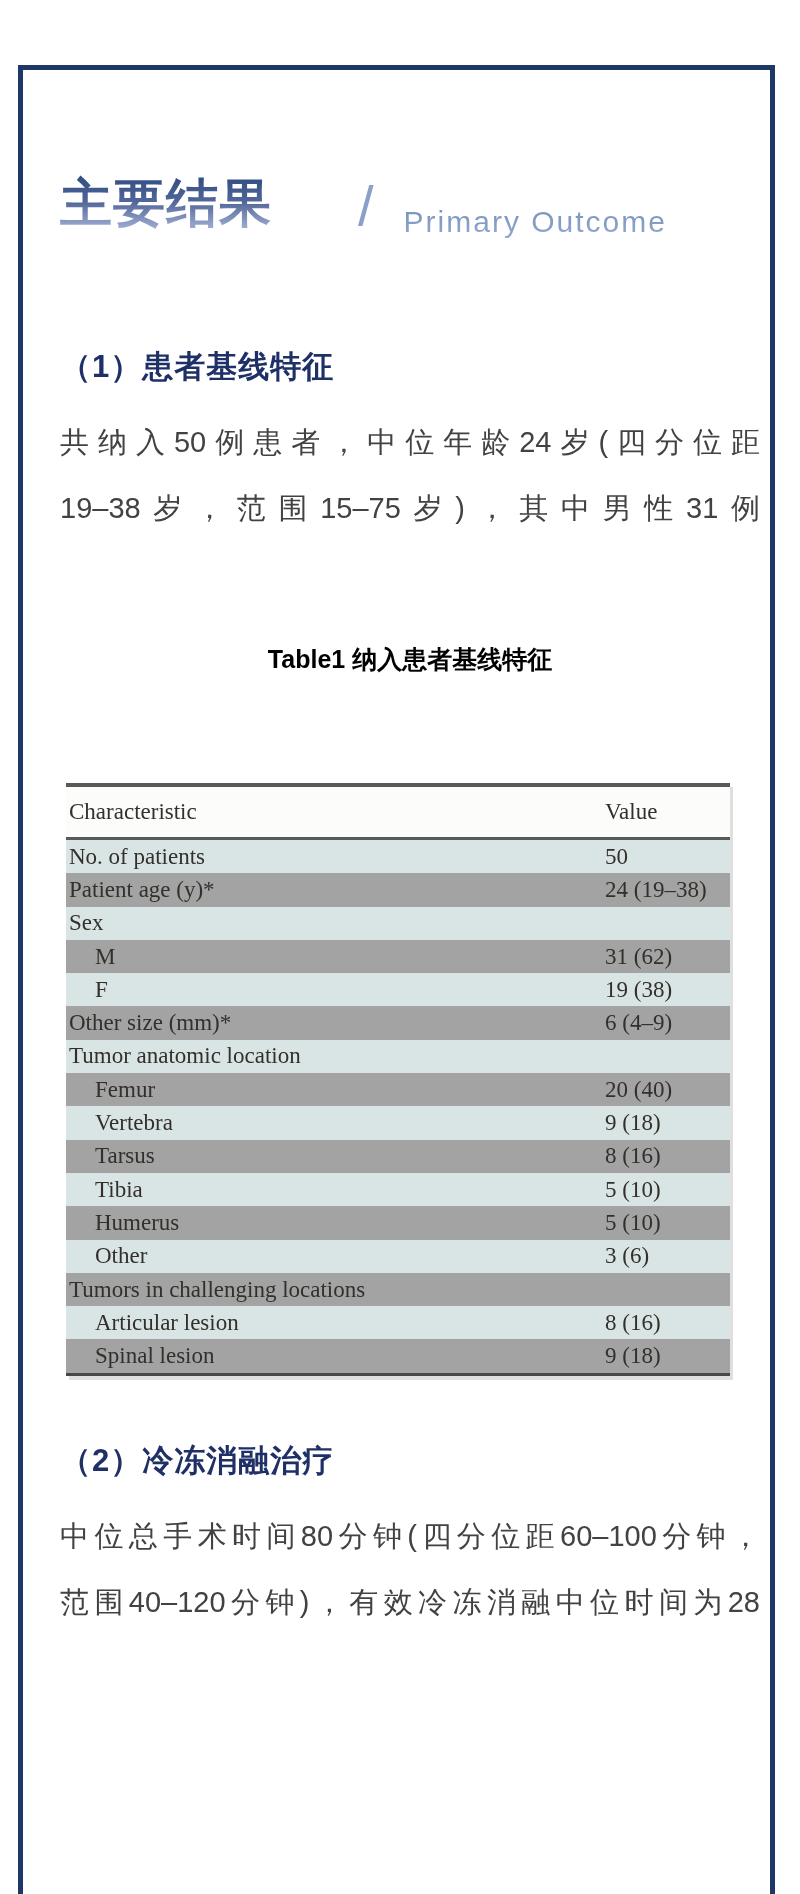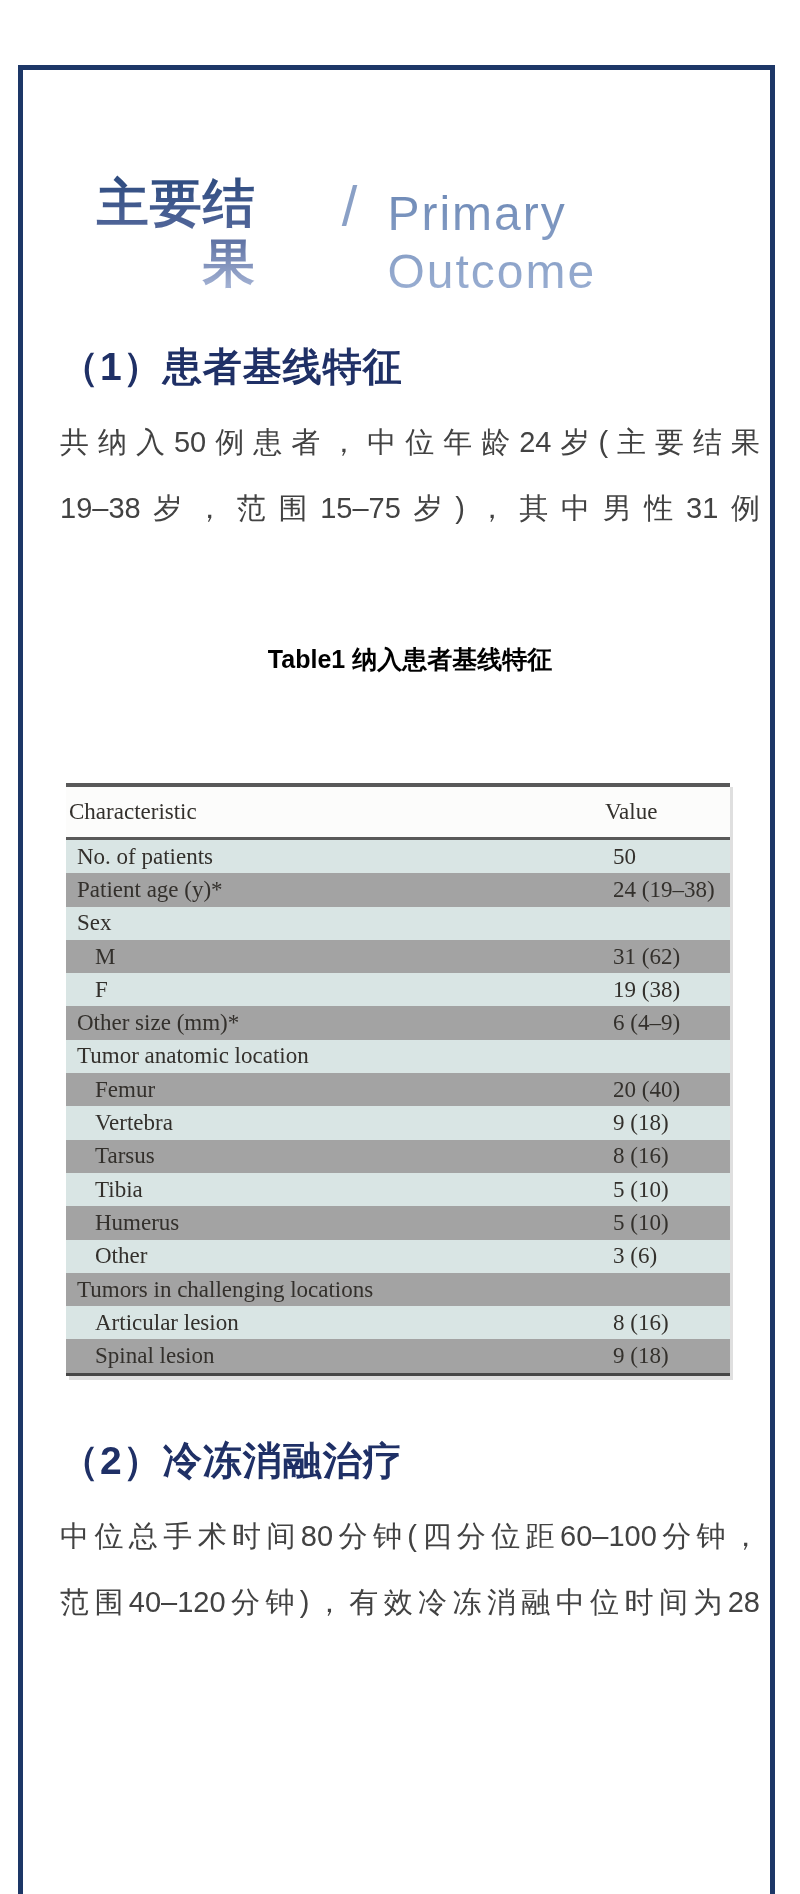--- a/index.html
+++ b/index.html
@@ -24,30 +24,30 @@
     color:#46598c;
     background:linear-gradient(180deg,#2c4a7e 0%,#52669a 48%,#abb9d9 100%);
     -webkit-background-clip:text;background-clip:text;text-align:right;
     -webkit-text-fill-color:transparent;
   }
   .title-divider{
     font-size:56px;font-weight:100;line-height:58px;
     color:#8aa0c6;margin-left:86px;margin-top:4px;
   }
   .title-en{
-    font-size:48px;font-weight:300;letter-spacing:2px;line-height:58px;
-    color:#7d97c0;margin-left:30px;margin-top:12px;
+    font-size:30px;font-weight:300;letter-spacing:2px;line-height:58px;
+    color:#7d97c0;margin-left:30px;margin-top:20px;
     background:linear-gradient(180deg,#6c88b5 0%,#9db1d4 100%);
     -webkit-background-clip:text;background-clip:text;
     -webkit-text-fill-color:transparent;
   }
 
   
   .sec-heading{
-    font-size:39px;font-weight:800;color:#1f3066;
+    font-size:31px;font-weight:800;color:#1f3066;
     letter-spacing:1px;line-height:34px;
   }
   .h1{margin-top:113px;}
   .h2{margin-top:68px;}
 
   
   .para{margin-top:25px;width:700px;font-size:29px;color:#424242;}
   .para .line{line-height:66px;white-space:nowrap;}
   .para .jline{
     white-space:normal;
@@ -73,21 +73,21 @@
     font-size:23px;color:#33302c;
   }
   .jtable col.c-label{width:536px;}
   .jtable col.c-value{width:128px;}
   .jtable thead th{
     font-weight:normal;text-align:left;vertical-align:middle;
     height:50px;padding:0 0 0 3px;
     border-top:4px solid #595959;border-bottom:3px solid #595959;
   }
   .jtable tbody td{
-    height:33.3px;padding:0 0 0 11px;vertical-align:middle;
+    height:33.3px;padding:0 0 0 3px;vertical-align:middle;
     white-space:nowrap;overflow:hidden;
   }
   .jtable tbody tr.teal{background:#d9e5e4;}
   .jtable tbody tr.white{background:#a3a3a3;}
   .jtable tbody tr.indent td:first-child{padding-left:29px;}
   .jtable tbody tr:last-child td{border-bottom:3px solid #474747;}
 </style>
 </head>
 <body>
 
@@ -96,21 +96,21 @@
 
     <div class="title-row">
       <span class="title-cn">主要结果</span>
       <span class="title-divider">/</span>
       <span class="title-en">Primary Outcome</span>
     </div>
 
     <div class="sec-heading h1">（1）患者基线特征</div>
 
     <div class="para">
-      <div class="line jline">共纳入50例患者，中位年龄24岁(主要结果</div>
+      <div class="line jline">共纳入50例患者，中位年龄24岁(四分位距</div>
       <div class="line jline">19–38岁，范围15–75岁)，其中男性31例</div>
     </div>
 
     <div class="table-caption">Table1 纳入患者基线特征</div>
 
     <div class="table-wrap">
       <table class="jtable">
         <colgroup>
             <col class="c-label">
             <col class="c-value">

